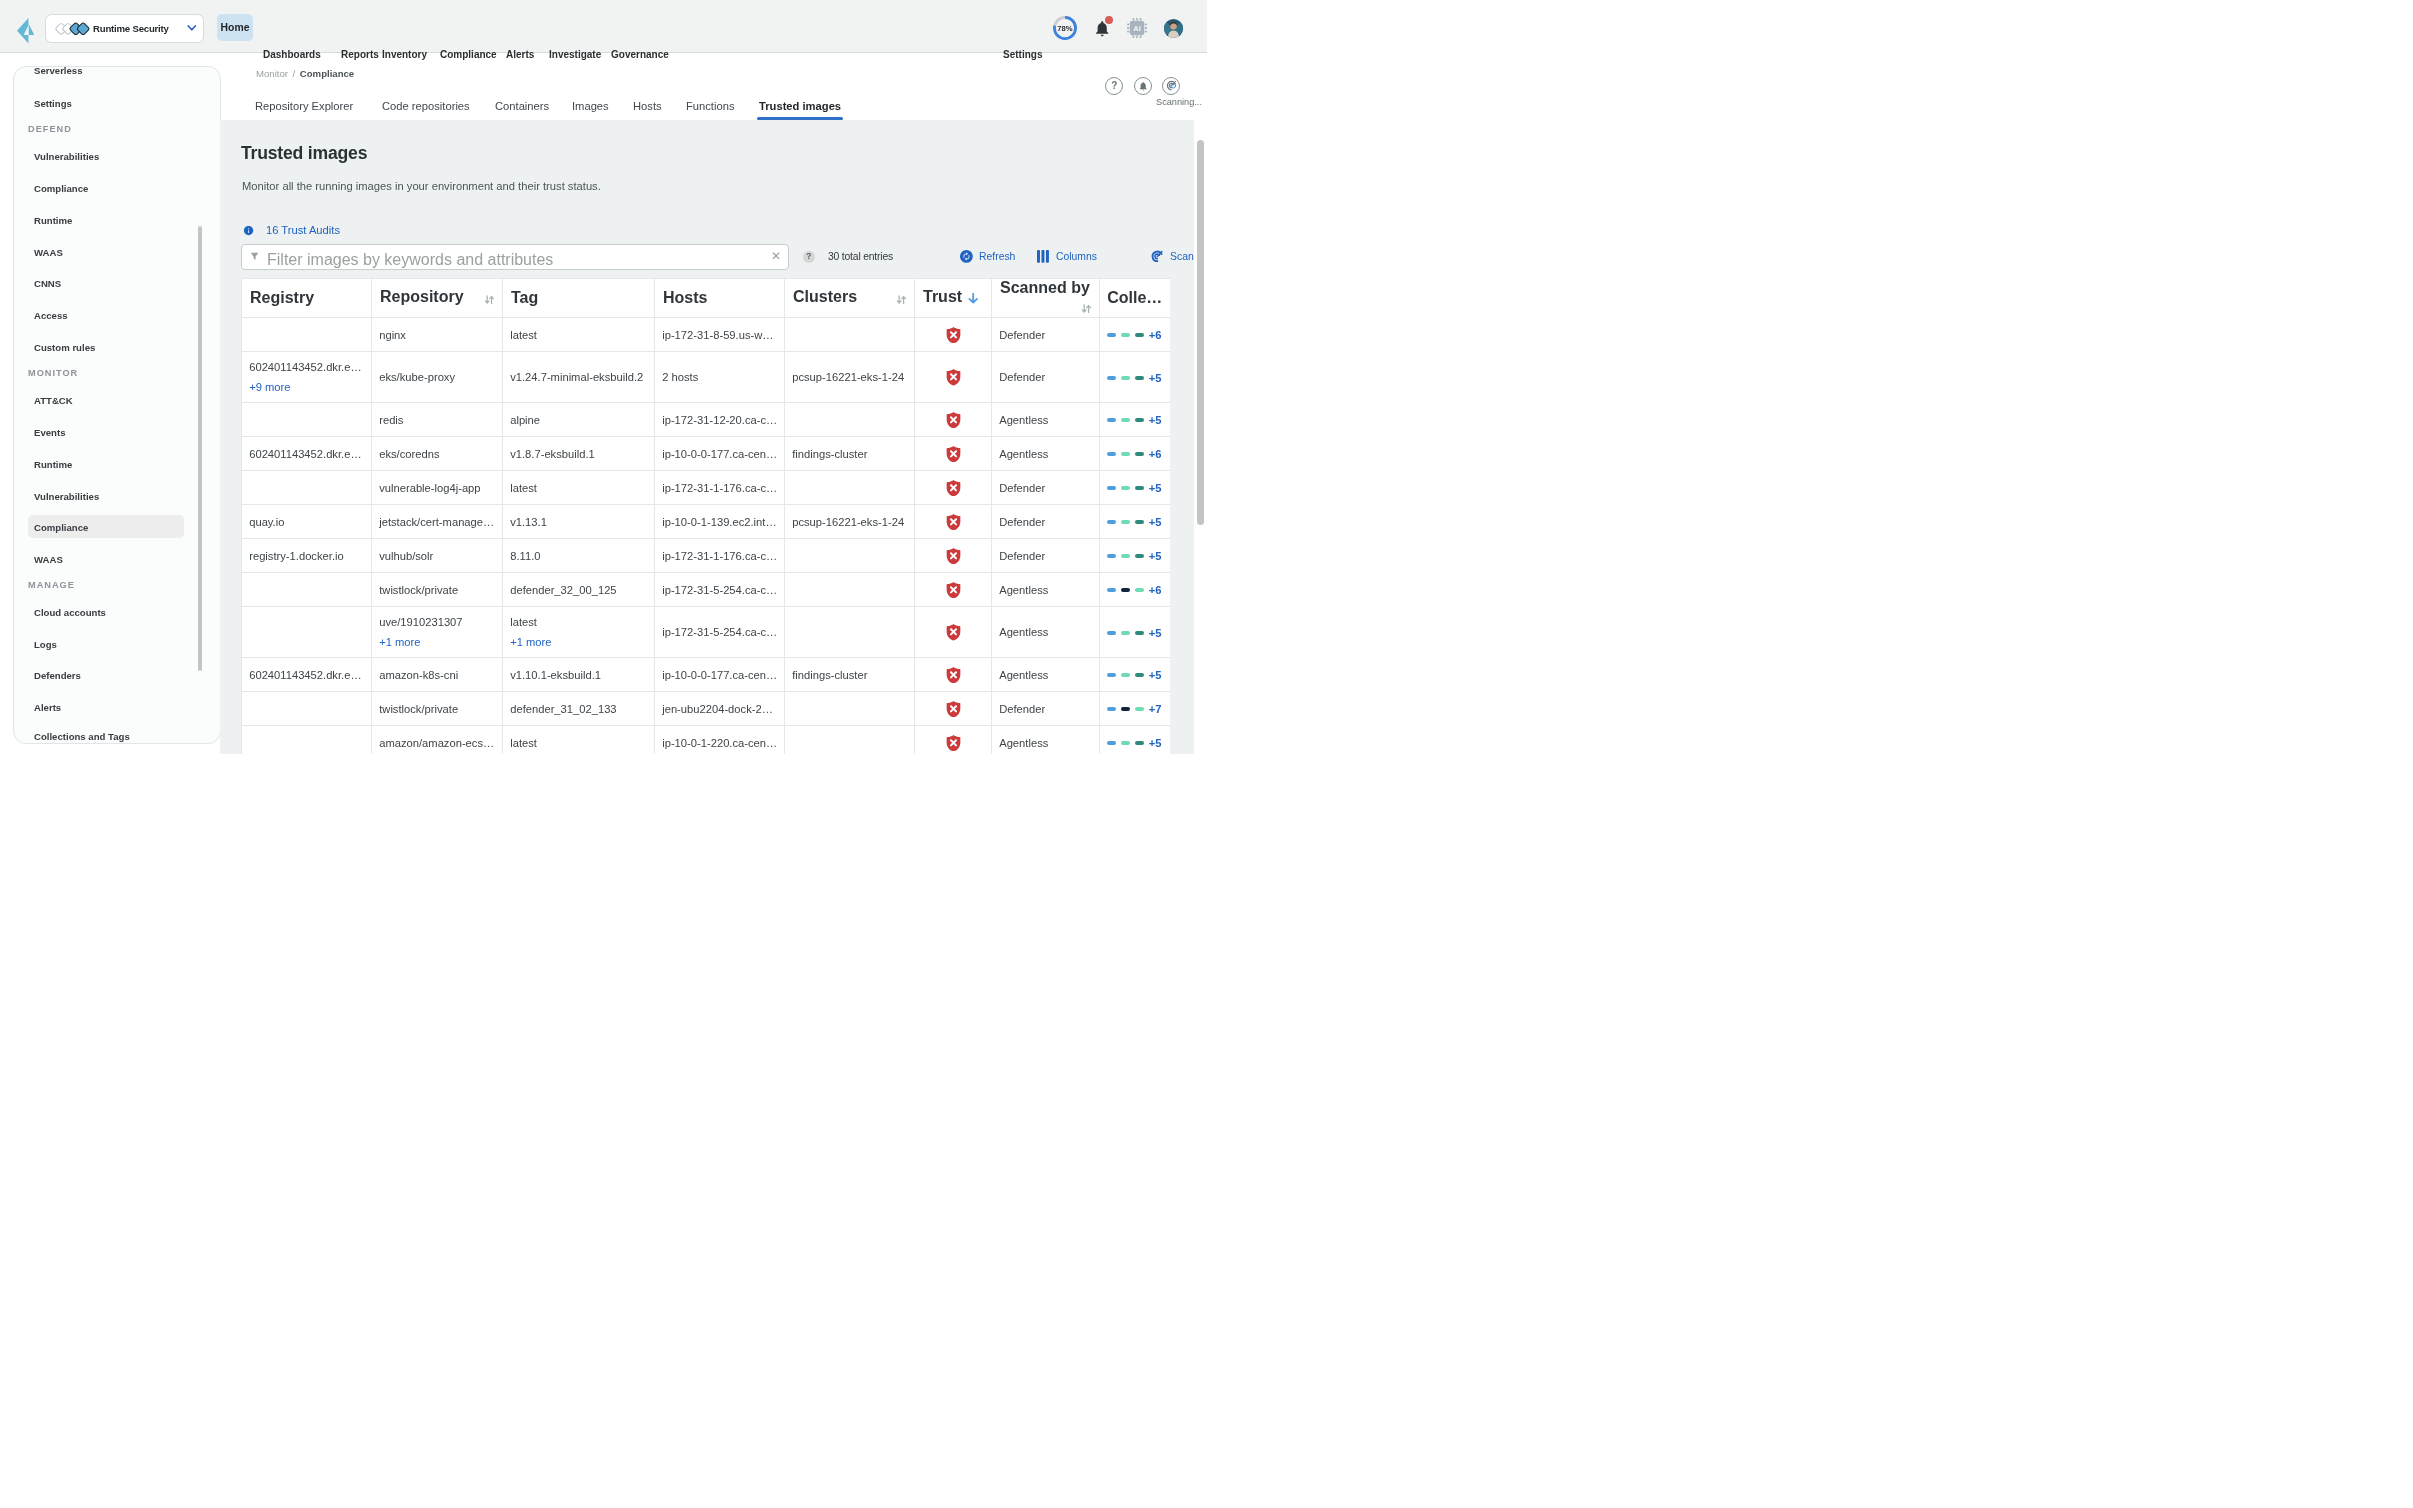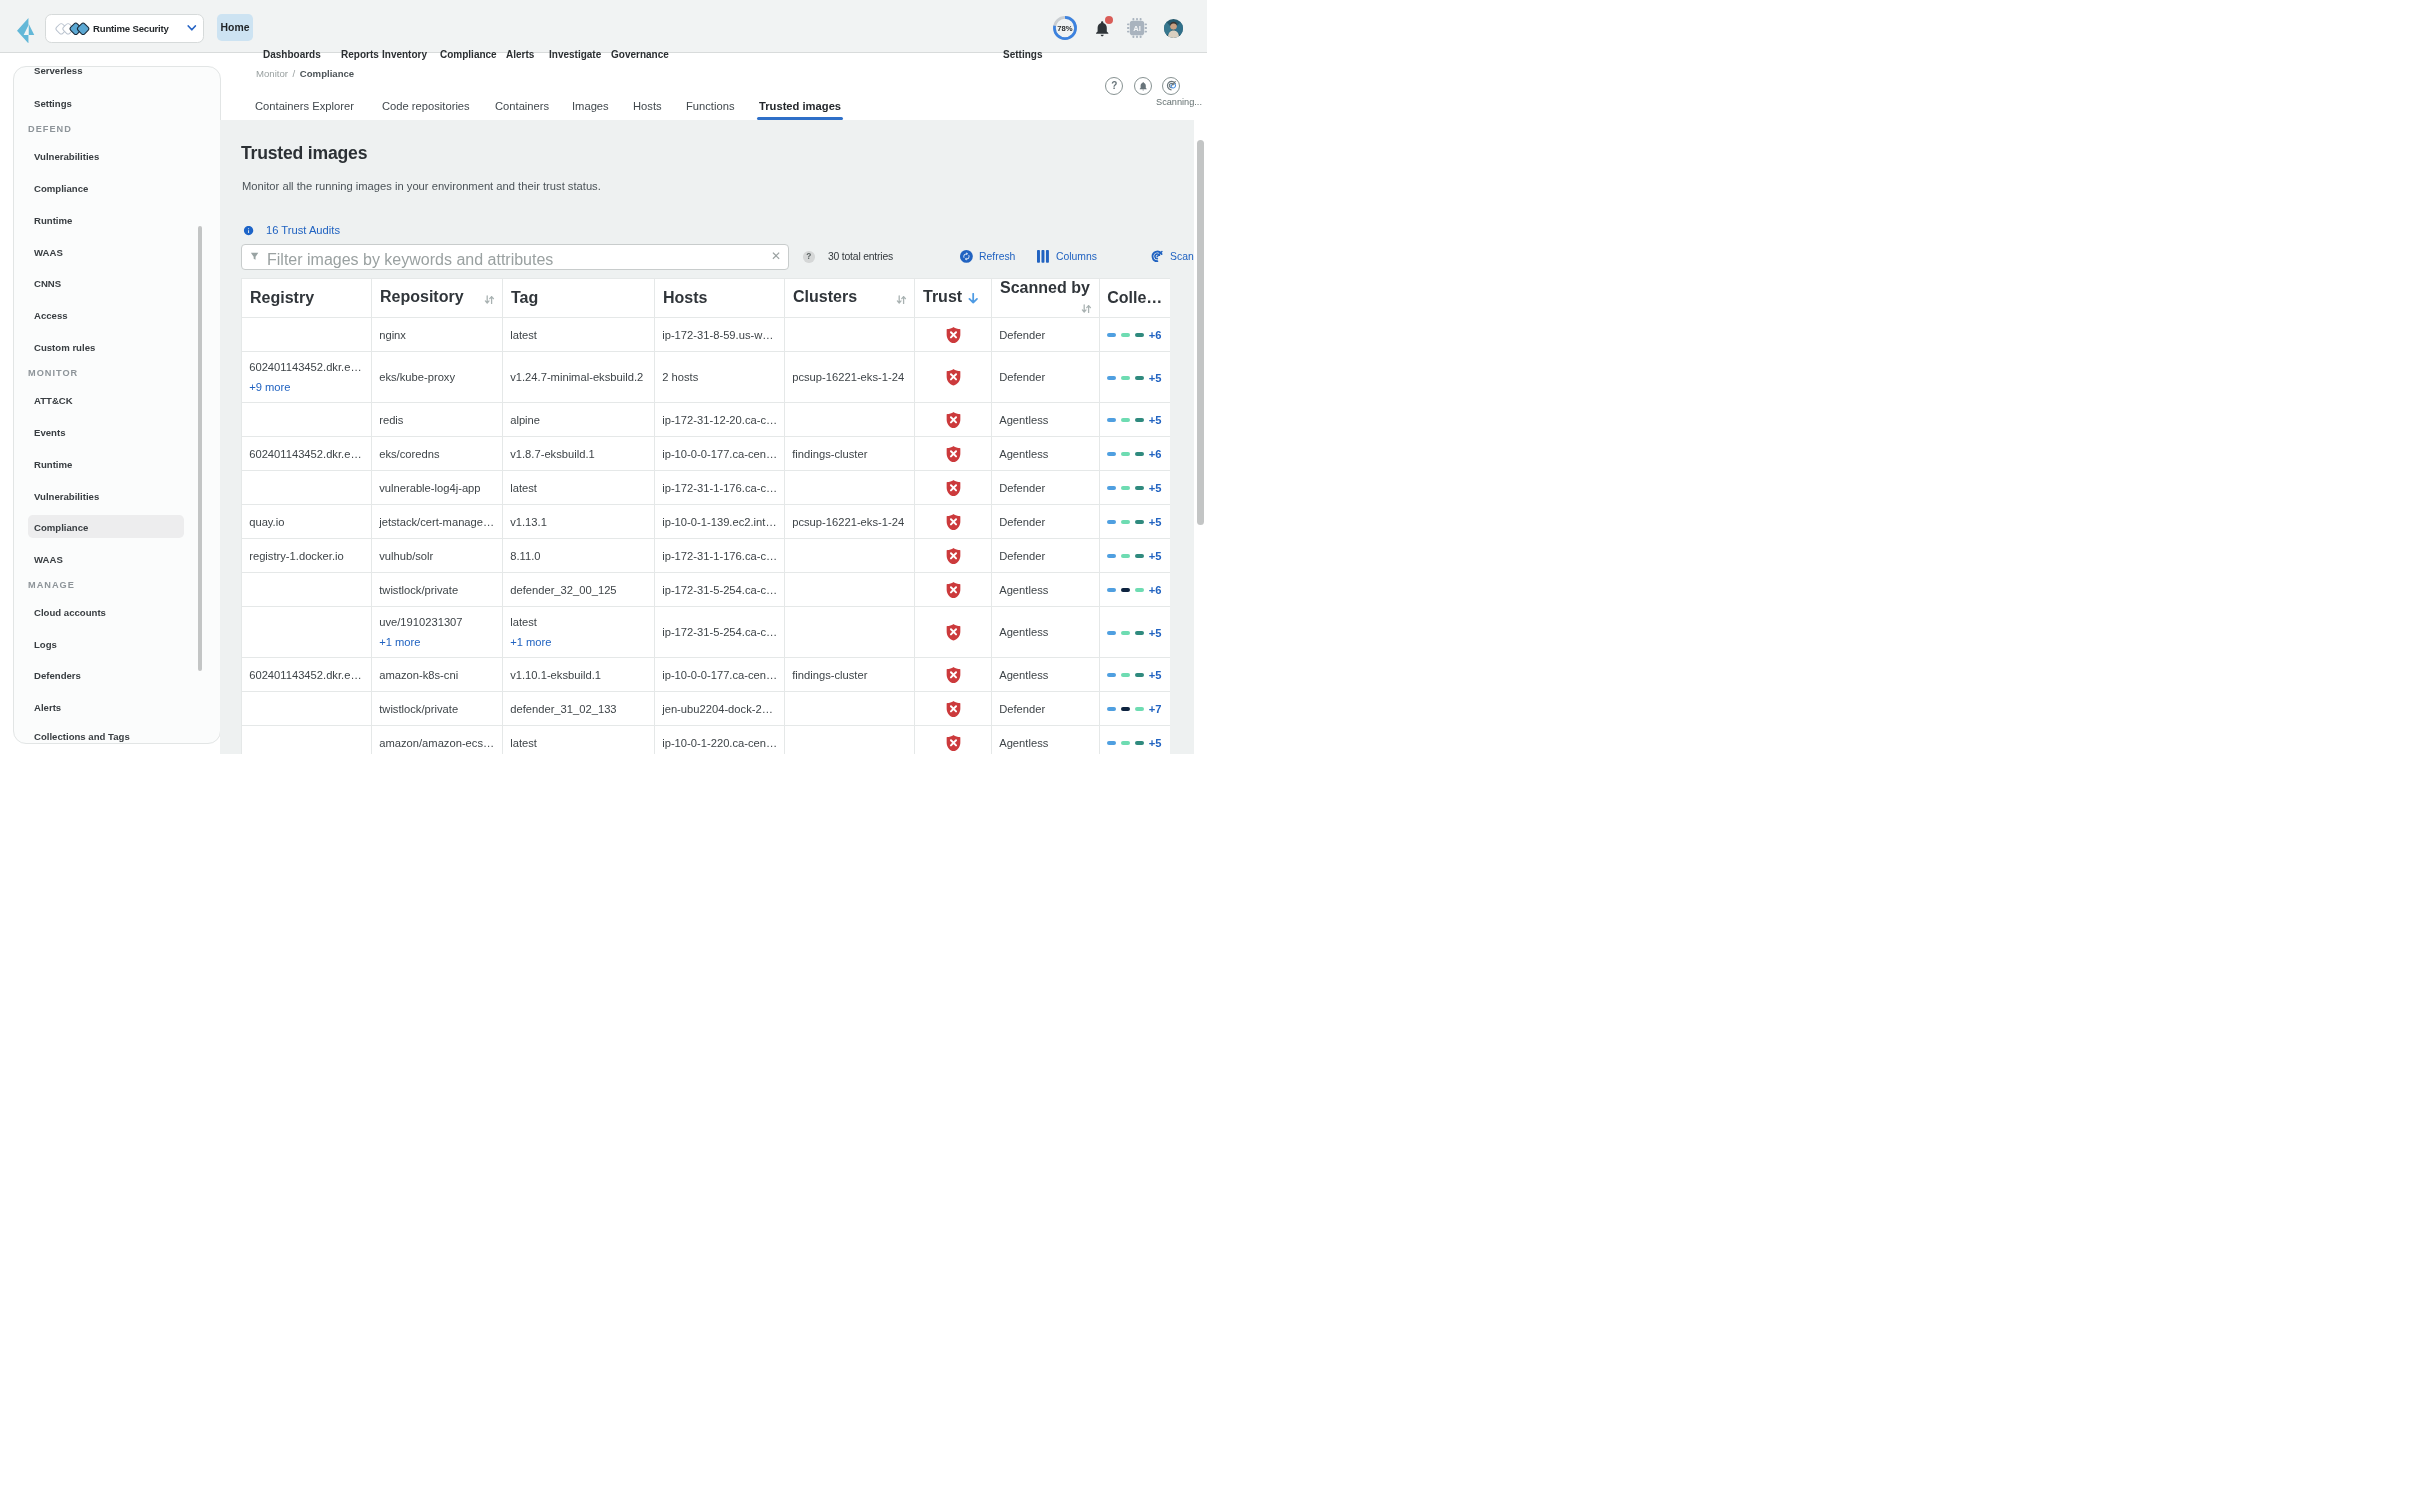--- a/index.html
+++ b/index.html
@@ -135,21 +135,21 @@
   <div class="sitem" style="top:487px;">WAAS</div>
   <div class="shead" style="top:513px;">MANAGE</div>
   <div class="sitem" style="top:540px;">Cloud accounts</div>
   <div class="sitem" style="top:572px;">Logs</div>
   <div class="sitem" style="top:603px;">Defenders</div>
   <div class="sitem" style="top:635px;">Alerts</div>
   <div class="sitem" style="top:664px;">Collections and Tags</div>
   <div class="vscroll" style="left:184px; top:159px; width:3.6px; height:445px;"></div>
 </div>
 <div class="crumb">Monitor  /  <b>Compliance</b></div>
-<div class="tab" style="left:255px;">Containers Explorer</div>
+<div class="tab" style="left:255px;">Repository Explorer</div>
 <div class="tab" style="left:382px;">Code repositories</div>
 <div class="tab" style="left:495px;">Containers</div>
 <div class="tab" style="left:572px;">Images</div>
 <div class="tab" style="left:633px;">Hosts</div>
 <div class="tab" style="left:686px;">Functions</div>
 <div class="tab active" style="left:759px;">Trusted images</div>
 <div class="tabline"></div>
 <div class="circbtn" style="left:1105px; top:77px; text-align:center; line-height:16.4px; font-size:10px; font-weight:700; color:#68747a;">?</div>
 <div class="circbtn" style="left:1134px; top:77px;"></div>
 <svg class="abs" style="left:1138px; top:81px;" width="10.4" height="10.4" viewBox="0 0 24 24">

